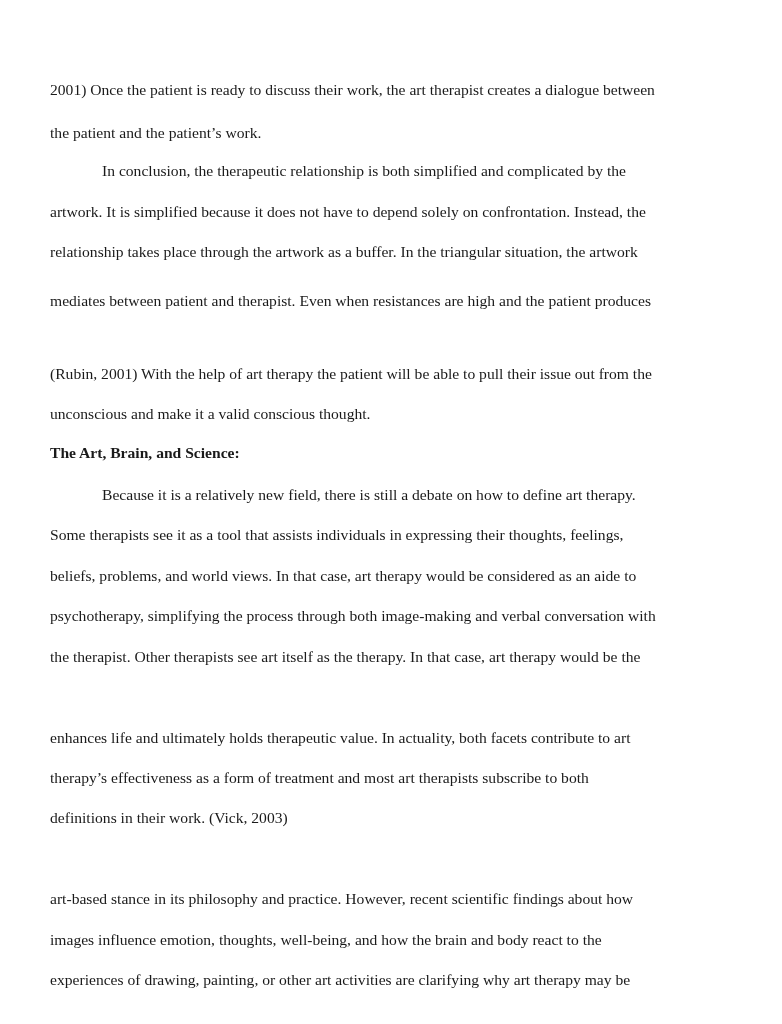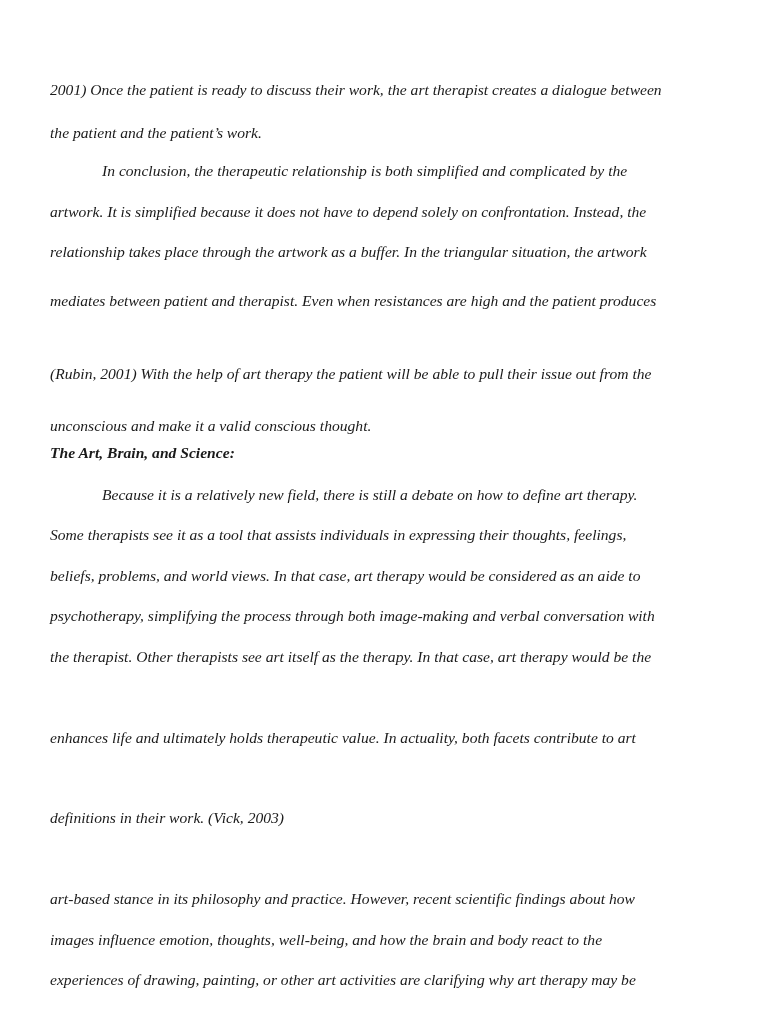--- a/index.html
+++ b/index.html
@@ -13,21 +13,20 @@
       overflow: hidden;
       position: relative;
     }
     .page {
       position: absolute;
       left: 0;
       top: 0;
       width: 782px;
       height: 1024px;
       background: #ffffff;
-      font-style: italic;
     }
     .line {
       position: absolute;
       left: 50px;
       font-family: "Liberation Serif", serif;
       font-size: 15.6px;
       color: #1a1a1a;
       white-space: nowrap;
       line-height: 20px;
     }
@@ -43,25 +42,26 @@
 <body>
 
 <div class="page">
   <div class="line" style="top:80px">2001) Once the patient is ready to discuss their work, the art therapist creates a dialogue between</div>
   <div class="line" style="top:123px">the patient and the patient’s work.</div>
   <div class="line indent" style="top:161px">In conclusion, the therapeutic relationship is both simplified and complicated by the</div>
   <div class="line" style="top:202px">artwork. It is simplified because it does not have to depend solely on confrontation. Instead, the</div>
   <div class="line" style="top:242px">relationship takes place through the artwork as a buffer. In the triangular situation, the artwork</div>
   <div class="line" style="top:291px">mediates between patient and therapist. Even when resistances are high and the patient produces</div>
   <div class="line" style="top:364px">(Rubin, 2001) With the help of art therapy the patient will be able to pull their issue out from the</div>
-  <div class="line" style="top:416px">unconscious and make it a valid conscious thought.</div>
+  <div class="line" style="top:404px">unconscious and make it a valid conscious thought.</div>
   <div class="line heading" style="top:443px">The Art, Brain, and Science:</div>
   <div class="line" style="top:525px">Some therapists see it as a tool that assists individuals in expressing their thoughts, feelings,</div>
   <div class="line indent" style="top:485px">Because it is a relatively new field, there is still a debate on how to define art therapy.</div>
   <div class="line" style="top:566px">beliefs, problems, and world views. In that case, art therapy would be considered as an aide to</div>
   <div class="line" style="top:606px">psychotherapy, simplifying the process through both image-making and verbal conversation with</div>
   <div class="line" style="top:647px">the therapist. Other therapists see art itself as the therapy. In that case, art therapy would be the</div>
   <div class="line" style="top:728px">enhances life and ultimately holds therapeutic value. In actuality, both facets contribute to art</div>
+  <div class="line" style="top:768px">therapy’s effectiveness as a form of treatment and most art therapists subscribe to both</div>
   <div class="line" style="top:808px">definitions in their work. (Vick, 2003)</div>
   <div class="line" style="top:889px">art-based stance in its philosophy and practice. However, recent scientific findings about how</div>
   <div class="line" style="top:930px">images influence emotion, thoughts, well-being, and how the brain and body react to the</div>
   <div class="line" style="top:970px">experiences of drawing, painting, or other art activities are clarifying why art therapy may be</div>
 </div>
 
 </body></html>

